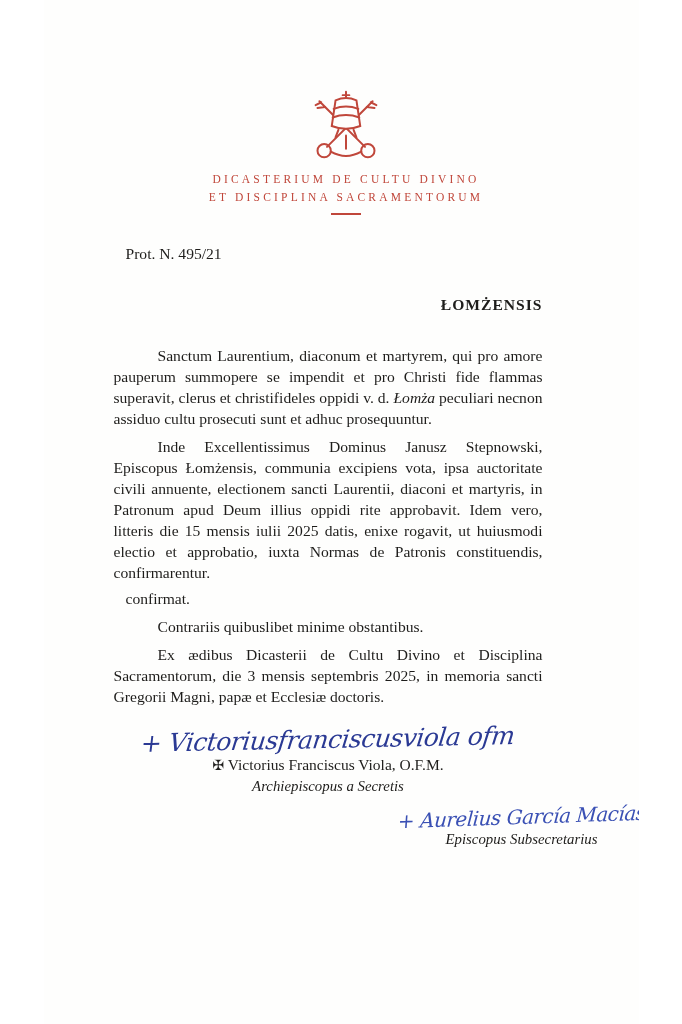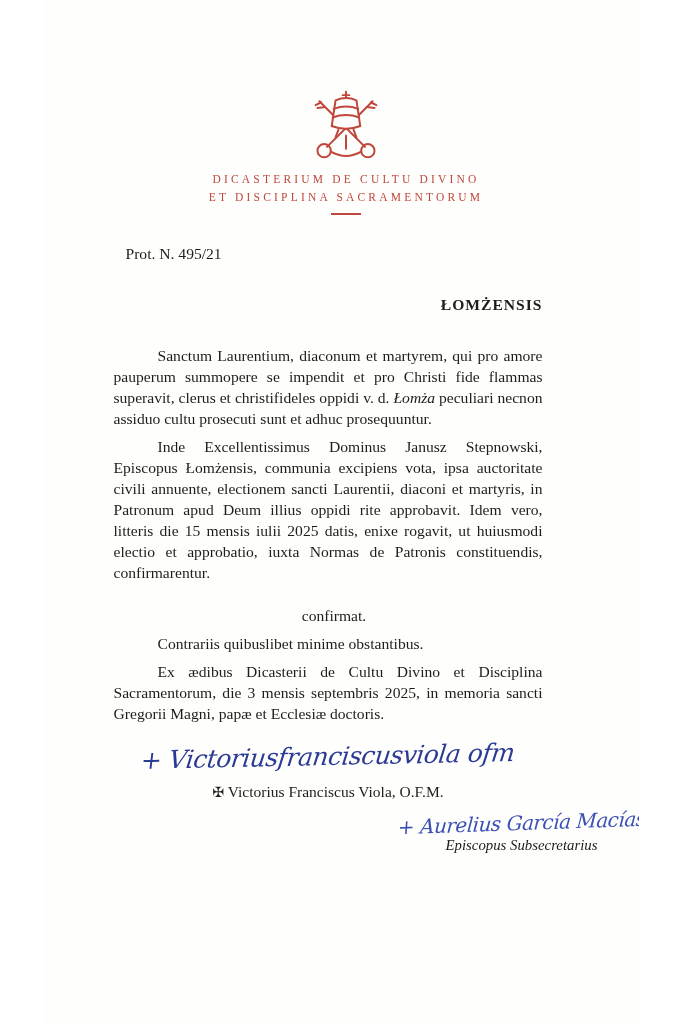--- a/index.html
+++ b/index.html
@@ -55,21 +55,21 @@
     margin: 7px 0 0 0;
     text-align: justify;
     text-indent: 44px;
   }
   p.first-par { margin-top: 30px; }
   .proclamation {
     margin-top: 13px;
     text-align: center;
     line-height: 21.5px;
   }
-  .confirmat { margin: 22px 0 0 12px; text-align: center; }
+  .confirmat { margin: 5px 0 0 12px; }
   .contrariis { margin: 7px 0 0 0; text-indent: 44px; }
   .closing { margin: 7px 0 8px 0; text-align: justify; text-indent: 44px; }
 
   
   .sig-block { text-align: center; }
   .sig-first { margin-top: 22px; }
   .sig-second { margin-top: 10px; margin-left: 258px; width: 300px; }
   .handwriting {
     font-family: "DejaVu Serif", serif;
     font-style: italic;
@@ -81,21 +81,21 @@
     font-size: 25px;
     transform: rotate(-1.2deg) skewX(-8deg);
     display: inline-block;
   }
   .hand-2 {
     color: #3a50b4;
     font-size: 20px;
     transform: rotate(-2deg) skewX(-6deg);
     display: inline-block;
   }
-  .sig-name { font-size: 15.5px; margin-top: 11px; }
+  .sig-name { font-size: 15.5px; margin-top: 1px; }
   .maltese { font-family: "DejaVu Sans", sans-serif; font-size: 14px; }
   .sig-role { font-style: italic; font-size: 14.8px; }
 </style>
 </head>
 <body>
 
 <div class="page">
 
   <div class="letterhead">
     <svg class="crest" width="88" height="76" viewBox="0 0 90 80" aria-hidden="true">
@@ -136,20 +136,21 @@
 
     <div class="confirmat">confirmat.</div>
 
     <p class="contrariis">Contrariis quibuslibet minime obstantibus.</p>
 
     <p class="closing">Ex ædibus Dicasterii de Cultu Divino et Disciplina Sacramentorum, die 3 mensis septembris 2025, in memoria sancti Gregorii Magni, papæ et Ecclesiæ doctoris.</p>
 
     <div class="sig-block sig-first">
       <div class="handwriting hand-1">+ Victoriusfranciscusviola ofm</div>
       <div class="sig-name"><span class="maltese">✠</span> <span>Victorius Franciscus Viola, O.F.M.</span></div>
+      <div class="sig-role">Archiepiscopus a Secretis</div>
     </div>
 
     <div class="sig-block sig-second">
       <div class="handwriting hand-2">+ Aurelius García Macías</div>
       <div class="sig-role">Episcopus Subsecretarius</div>
     </div>
 
   </div>
 </div>
 

